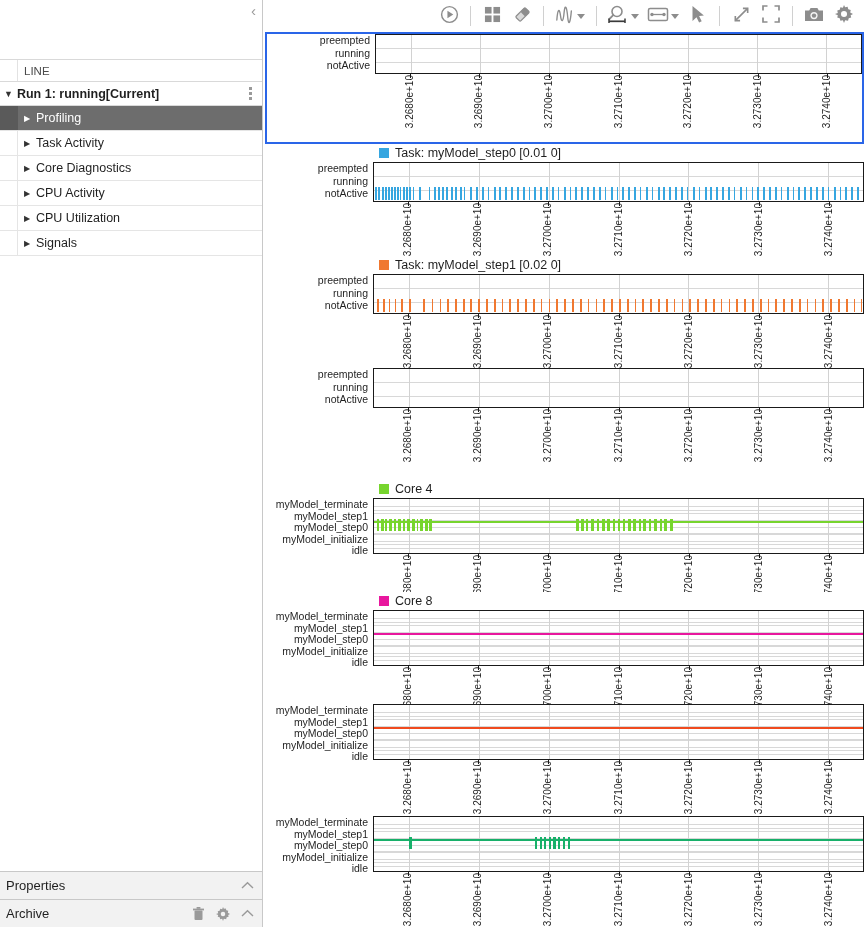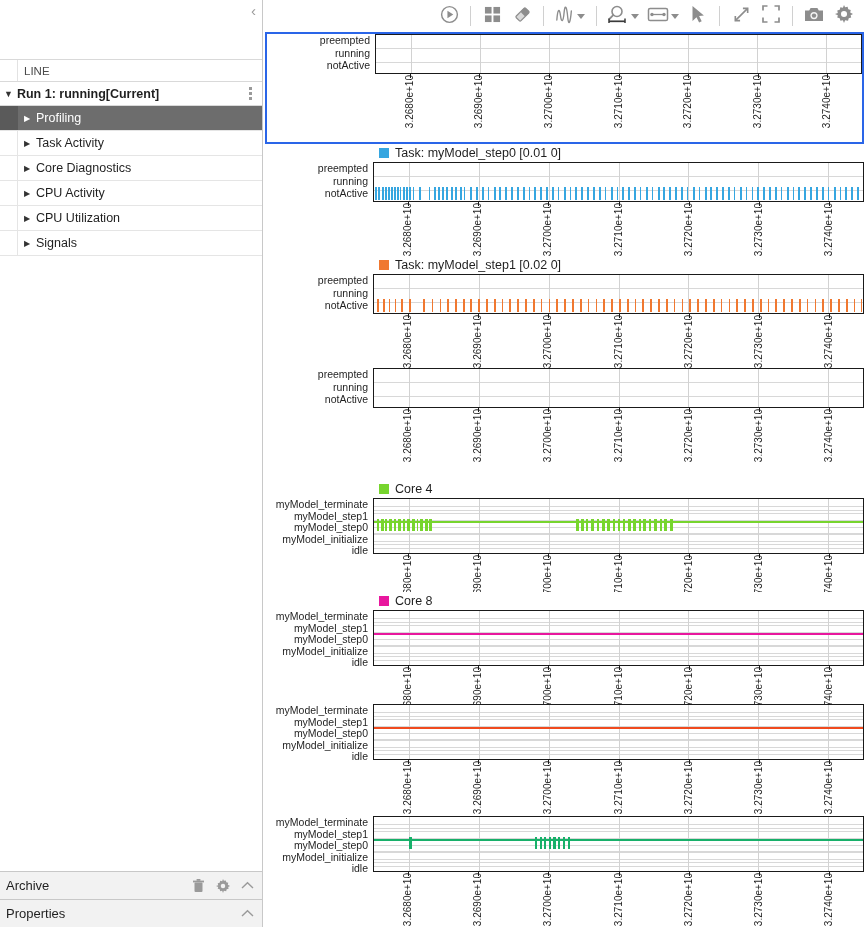--- a/index.html
+++ b/index.html
@@ -217,48 +217,48 @@
           <span class="ti-label">CPU Utilization</span>
         </div>
         <div class="tree-item">
           <span class="ti-gutter"></span>
           <span class="ti-caret">▶</span>
           <span class="ti-label">Signals</span>
         </div>
       </div>
 
     <div class="left-spacer"></div>
+
+    <div class="bottom-pane">
+      <span class="bp-label">Properties</span>
+      <span class="bp-icons">
+        <span>
+          <svg width="13" height="9" viewBox="0 0 13 9">
+            <polyline points="1,7 6.5,1.8 12,7" fill="none" stroke="#9a9a9a" stroke-width="1.4"></polyline>
+          </svg>
+        </span>
+      </span>
+    </div>
 
     <div class="bottom-pane">
       <span class="bp-label">Archive</span>
       <span class="bp-icons">
         <span>
           <svg width="13" height="14" viewBox="0 0 13 14">
             <rect x="2.5" y="3.5" width="8" height="9.5" rx="1" fill="#9a9a9a"></rect>
             <rect x="1" y="1.6" width="11" height="1.8" fill="#9a9a9a"></rect>
             <rect x="4.6" y="0" width="3.8" height="1.8" fill="#9a9a9a"></rect>
           </svg>
         </span>
         <span>
           <svg width="14" height="14" viewBox="0 0 16 16">
             <path d="M8 0l1 2.1 2.2-.5.6 2.2 2.2.6-.5 2.2L16 8l-2.1 1 .5 2.2-2.2.6-.6 2.2L9 13.5 8 16l-1-2.5-2.2.5-.6-2.2-2.2-.6.5-2.2L0 8l2.5-1L2 4.8l2.2-.6.6-2.2L7 2.5z" fill="#9a9a9a"></path>
             <circle cx="8" cy="8" r="2.6" fill="#f2f2f2"></circle>
           </svg>
         </span>
-        <span>
-          <svg width="13" height="9" viewBox="0 0 13 9">
-            <polyline points="1,7 6.5,1.8 12,7" fill="none" stroke="#9a9a9a" stroke-width="1.4"></polyline>
-          </svg>
-        </span>
-      </span>
-    </div>
-
-    <div class="bottom-pane">
-      <span class="bp-label">Properties</span>
-      <span class="bp-icons">
         <span>
           <svg width="13" height="9" viewBox="0 0 13 9">
             <polyline points="1,7 6.5,1.8 12,7" fill="none" stroke="#9a9a9a" stroke-width="1.4"></polyline>
           </svg>
         </span>
       </span>
     </div>
   </div>
 
   <div class="right-side">

